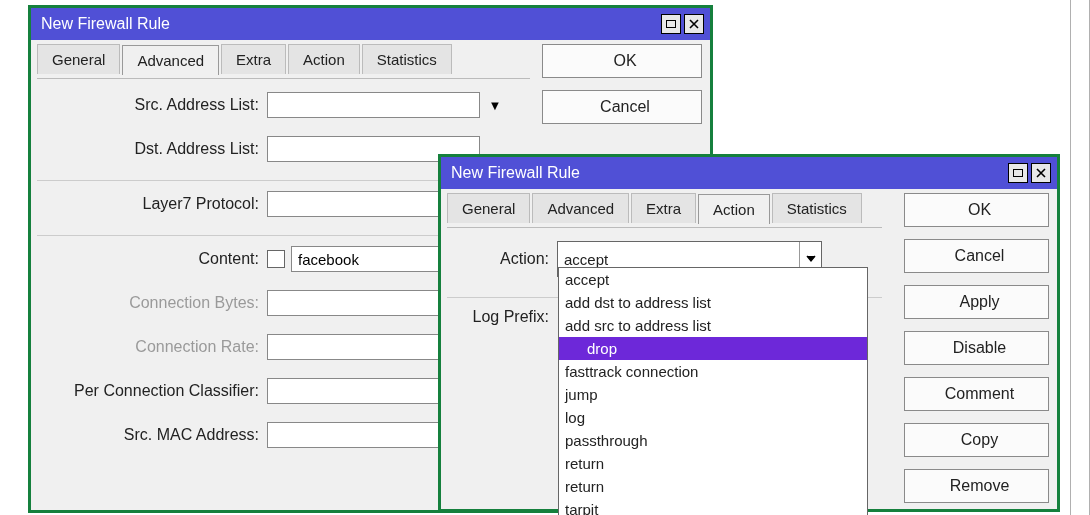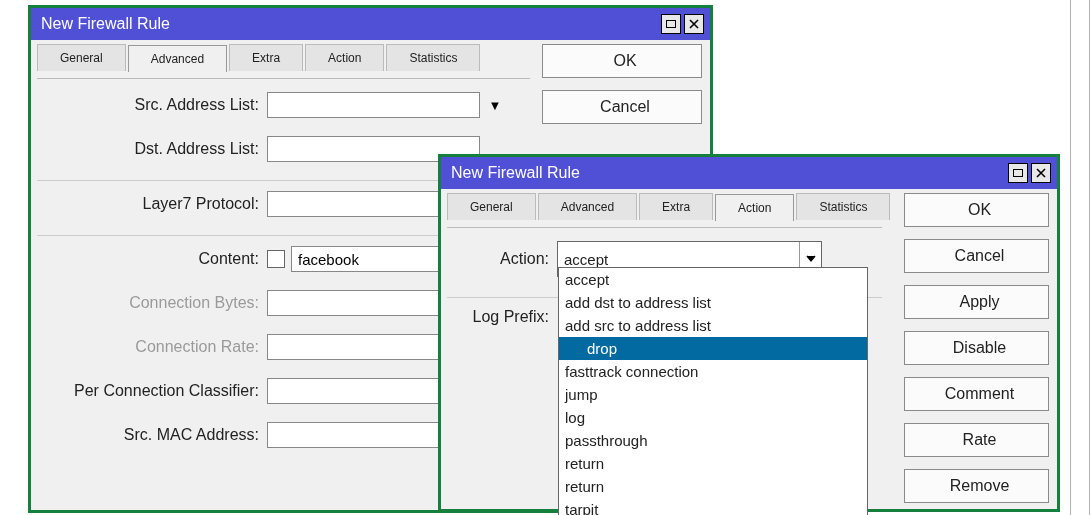--- a/index.html
+++ b/index.html
@@ -64,25 +64,25 @@
   }
 
   
   .tabs {
     display: flex;
     align-items: flex-end;
     padding: 4px 6px 0 6px;
     gap: 0;
   }
   .tab {
-    padding: 6px 22px;
+    padding: 6px 14px;
     background: #e4e4e4;
     border: 1px solid #bbb;
     border-bottom: none;
-    font-size: 12px;
+    font-size: 15px;
     color: #222;
     position: relative;
     margin-right: 2px;
   }
   .tab.active {
     background: #f0f0f0;
     border-color: #999;
     top: 1px;
     z-index: 2;
   }
@@ -220,21 +220,21 @@
     z-index:50;
   }
   .dropdown-list .opt {
     padding: 1px 6px;
     font-size:15px;
     color:#222;
     line-height:1.4;
     white-space:nowrap;
   }
   .dropdown-list .opt.sel {
-    background:#0369a1;
+    background:#6d28d9;
     color:#fff;
     padding-left:28px;
   }
 </style>
 </head>
 <body>
 
 <div class="sep1"></div>
 <div class="sep2"></div>
 
@@ -358,21 +358,21 @@
       <div class="tab">Statistics</div>
     </div>
     <div class="tabs-underline"></div>
 
     <div class="btn-col narrow">
       <button class="winbtn">OK</button>
       <button class="winbtn">Cancel</button>
       <button class="winbtn">Apply</button>
       <button class="winbtn">Disable</button>
       <button class="winbtn">Comment</button>
-      <button class="winbtn">Rate</button>
+      <button class="winbtn">Copy</button>
       <button class="winbtn">Remove</button>
     </div>
 
     <div class="form-area">
 
       <div class="form-row">
         <label>Action:</label>
         <div class="control">
           <div class="combo">
             <span class="combo-value">accept</span>

